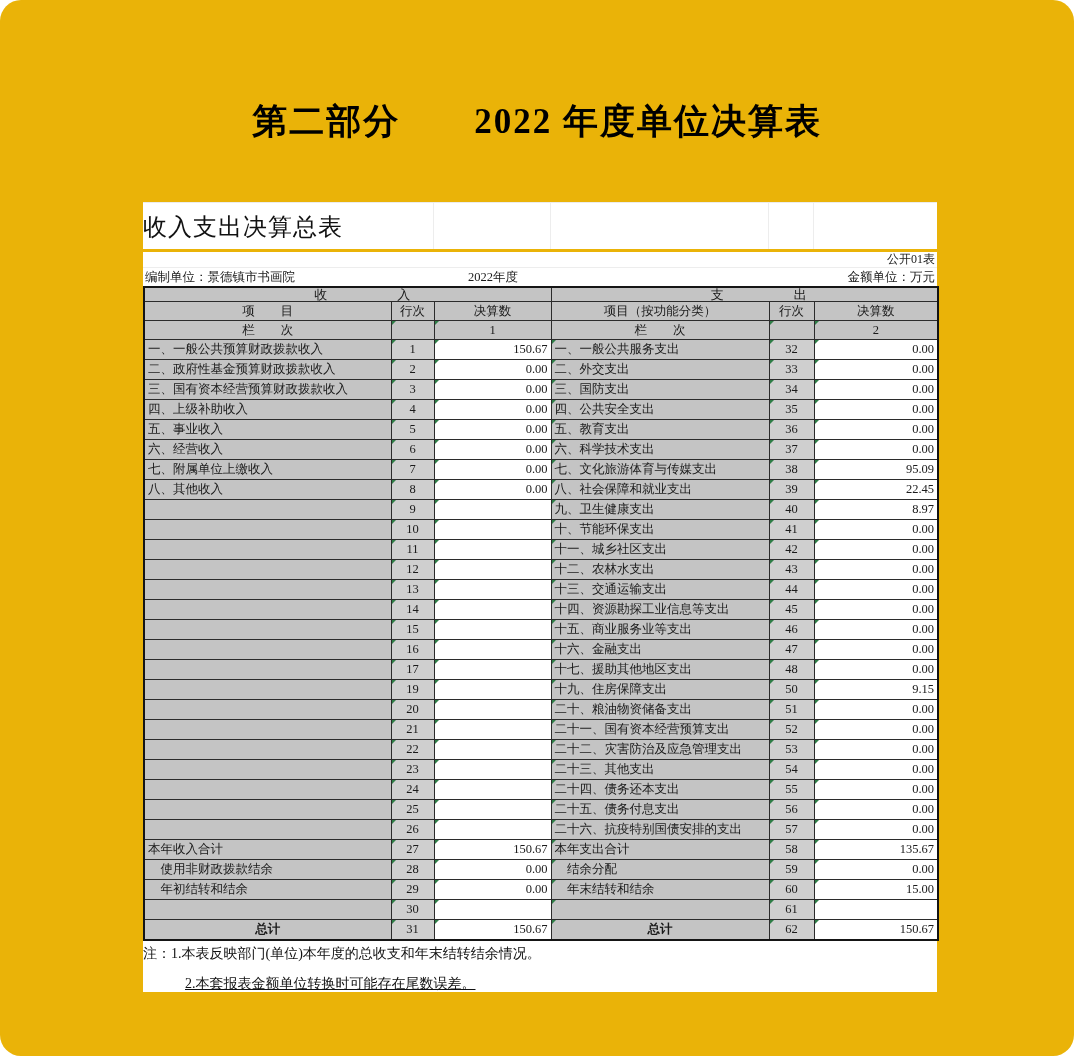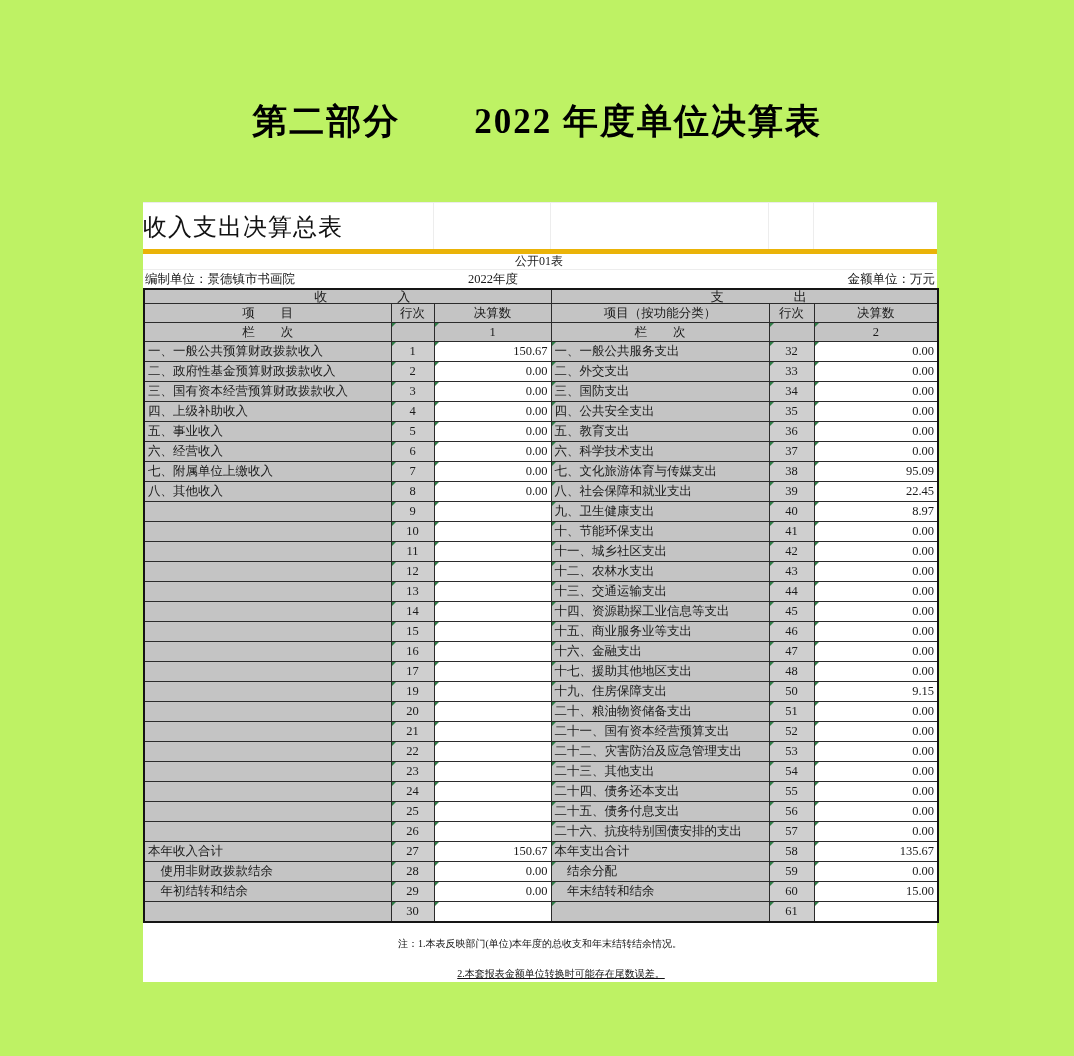--- a/index.html
+++ b/index.html
@@ -1,39 +1,39 @@
 <!DOCTYPE html>
 <html><head>
 <meta charset="utf-8">
 <style>
   html,body{margin:0;padding:0;}
   body{
     width:1074px;height:1056px;background:#ffffff;
     font-family:"Liberation Serif","DejaVu Serif",serif;
     color:#1a1a1a;position:relative;overflow:hidden;
   }
-  .canvas{position:absolute;inset:0;background:#bef264;}
+  .canvas{position:absolute;inset:0;background:#eab308;border-radius:21px;}
   .page-title{
     position:absolute;top:98px;left:0;width:1074px;
     text-align:center;font-size:35px;font-weight:bold;color:#000;
     letter-spacing:2px;margin:0;
   }
   .sheet{
     position:absolute;left:143px;top:202px;width:794px;
     background:#ffffff;border-top:1px solid #ececec;
   }
   .sheet-title{
     position:relative;height:46px;line-height:48px;
     font-size:24px;color:#111;letter-spacing:1px;
   }
   .vline{position:absolute;top:0;bottom:0;width:1px;background:#ededed;}
   .v1{left:290px}.v2{left:407px}.v3{left:625px}.v4{left:670px}
   .code-row{
-    height:15px;line-height:15px;text-align:center;font-size:12px;
-    border-top:5px solid #eab308;padding-right:2px;
+    height:15px;line-height:15px;text-align:right;font-size:12px;
+    border-top:3px solid #eab308;padding-right:2px;
   }
   .meta-row{
     position:relative;height:18px;line-height:18px;font-size:12.5px;
     border-top:1px solid #ededed;
   }
   .meta-prepared{position:absolute;left:2px;top:0;}
   .meta-period{position:absolute;left:325px;top:0;}
   .meta-unit{position:absolute;right:2px;top:0;}
   table.acct{
     border-collapse:collapse;table-layout:fixed;width:794px;
@@ -49,21 +49,21 @@
   td.item{background:#c4c4c4;text-align:left;padding-left:4px;}
   td.line{background:#cfcfcf;text-align:center;}
   td.amount{background:#ffffff;text-align:right;padding-right:5px;}
   td.total-label{text-align:center;font-weight:bold;}
   .spread{letter-spacing:70px;text-indent:70px;}
   .sp2{letter-spacing:26px;text-indent:26px;}
   .tri::before{
     content:"";position:absolute;top:0;left:0;width:0;height:0;
     border-top:4px solid #2e7d46;border-right:4px solid transparent;
   }
-  .notes{margin-top:12px;font-size:10px;color:#111;text-align:center;}
+  .notes{margin-top:4px;font-size:14px;color:#111;}
   .note-line1{line-height:17px;}
   .note-line2{line-height:17px;margin-top:13px;margin-left:42px;text-decoration:underline;}
 </style>
 </head>
 <body>
 
 <div class="canvas">
 
   <h1 class="page-title">第二部分　　2022 年度单位决算表</h1>
 
@@ -342,20 +342,28 @@
             <td class="amount tri">15.00</td>
           </tr>
           <tr>
             <td class="item"></td>
             <td class="line tri">30</td>
             <td class="amount tri"></td>
             <td class="item tri"></td>
             <td class="line tri">61</td>
             <td class="amount tri"></td>
           </tr>
+          <tr>
+            <td class="item total-label">总计</td>
+            <td class="line tri">31</td>
+            <td class="amount tri">150.67</td>
+            <td class="item tri total-label">总计</td>
+            <td class="line tri">62</td>
+            <td class="amount tri">150.67</td>
+          </tr>
         </tbody>
     </table>
 
     <div class="notes">
       <div class="note-line1">注：1.本表反映部门(单位)本年度的总收支和年末结转结余情况。</div>
       <div class="note-line2">2.本套报表金额单位转换时可能存在尾数误差。</div>
     </div>
 
   </div>
 </div>

